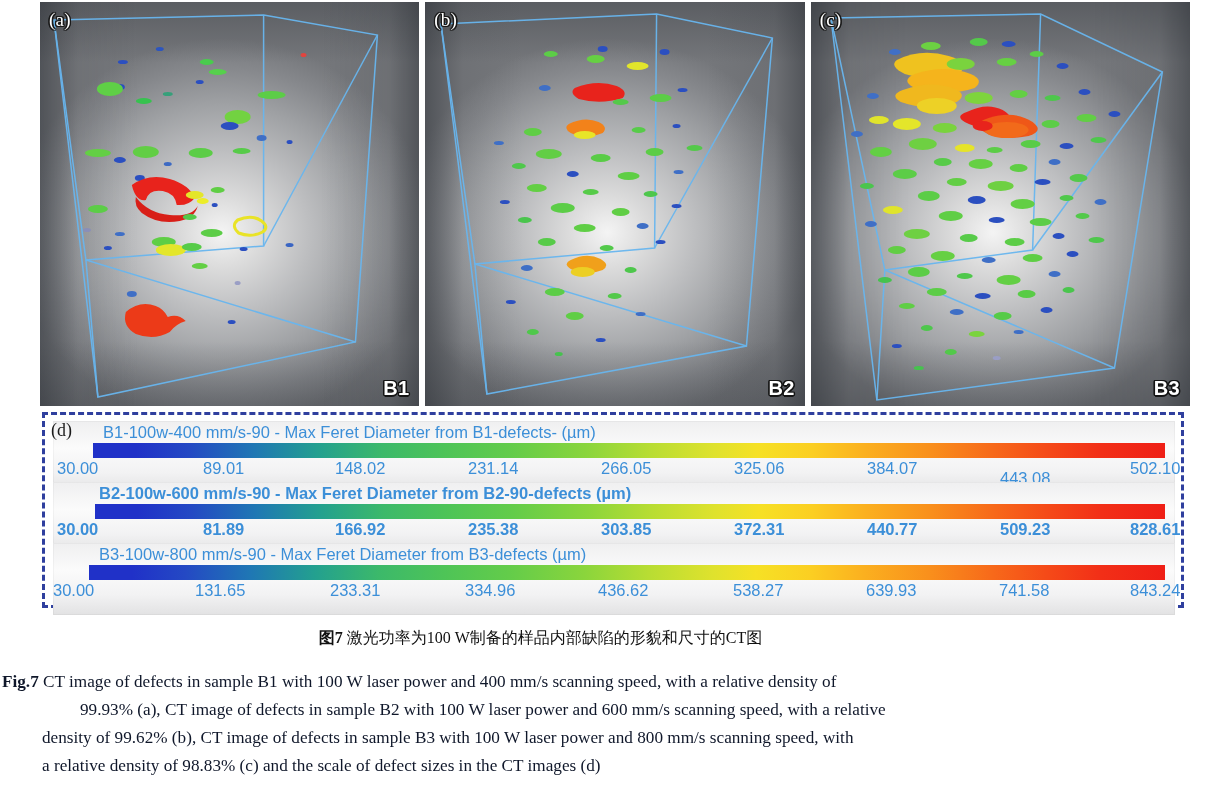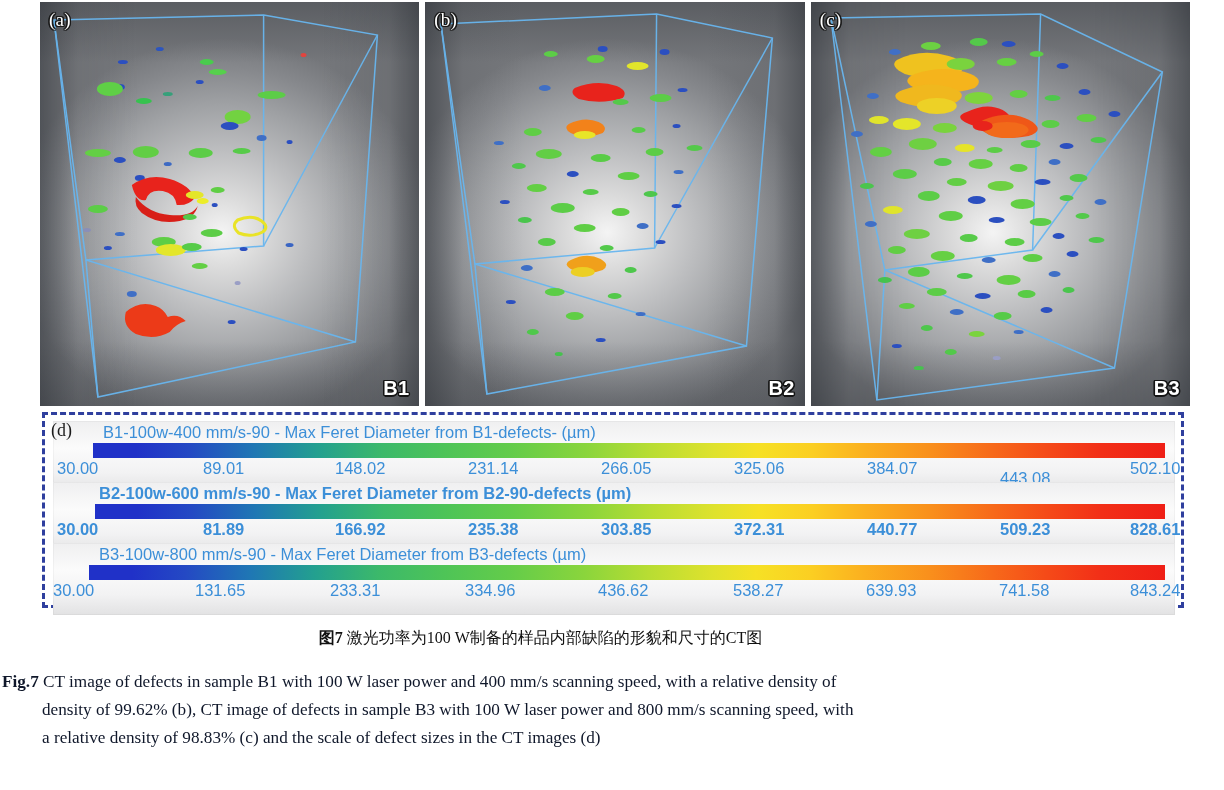--- a/index.html
+++ b/index.html
@@ -359,17 +359,18 @@
       </div>
     </div>
   </div>
 
   <div class="caption-zh">
     <b>图7</b><span> 激光功率为100 W制备的样品内部缺陷的形貌和尺寸的CT图</span>
   </div>
 
   <div class="caption-en">
     <div class="cap-line l1"><span class="cap-lead">Fig.7</span><span> CT image of defects in sample B1 with 100 W laser power and 400 mm/s scanning speed, with a relative density of</span></div>
+    <div class="cap-line l2">99.93% (a), CT image of defects in sample B2 with 100 W laser power and 600 mm/s scanning speed, with a relative</div>
     <div class="cap-line l3">density of 99.62% (b), CT image of defects in sample B3 with 100 W laser power and 800 mm/s scanning speed, with</div>
     <div class="cap-line l4">a relative density of 98.83% (c) and the scale of defect sizes in the CT images (d)</div>
   </div>
 
 </div>
 
 </body></html>

